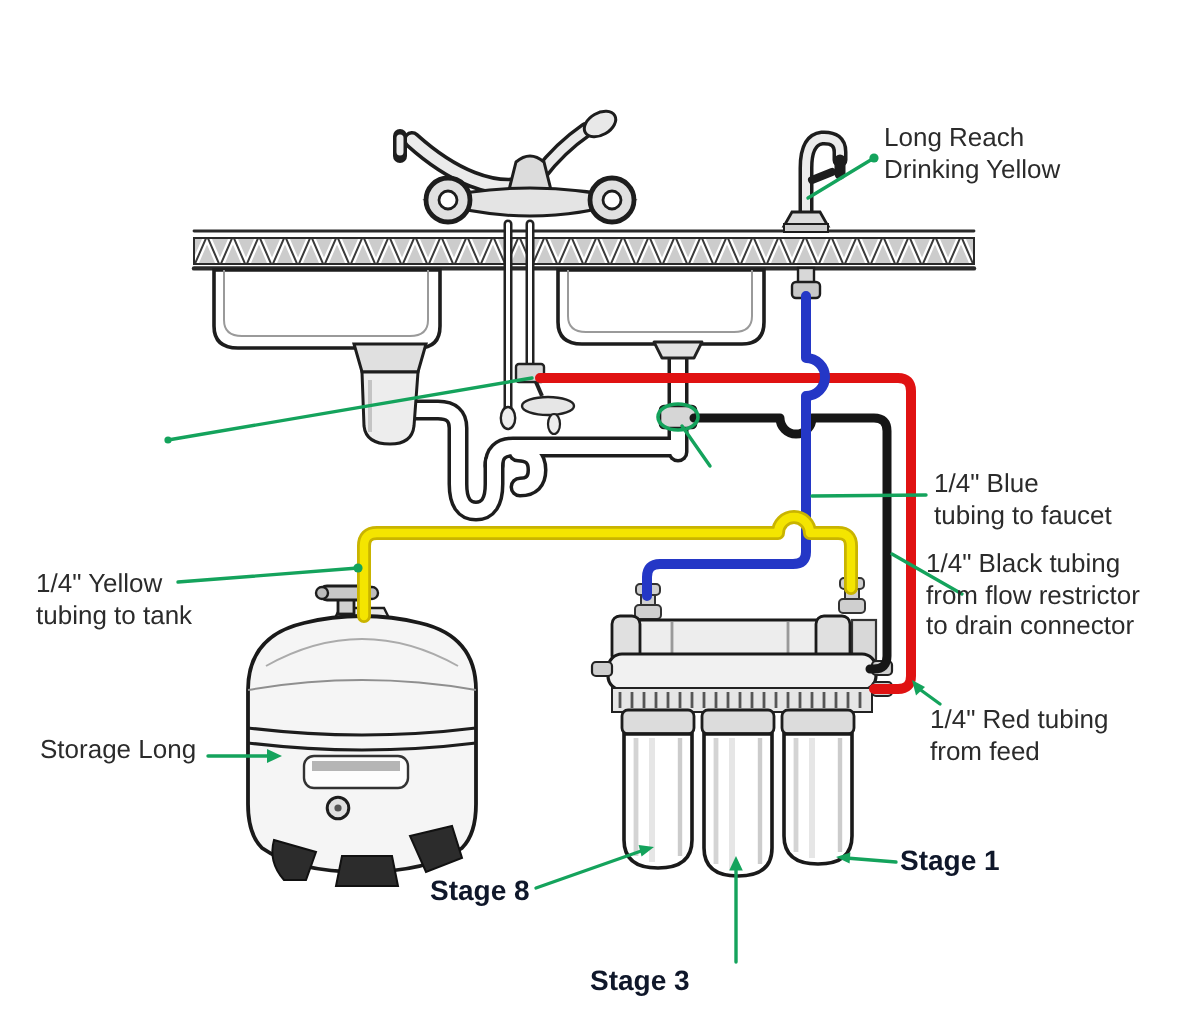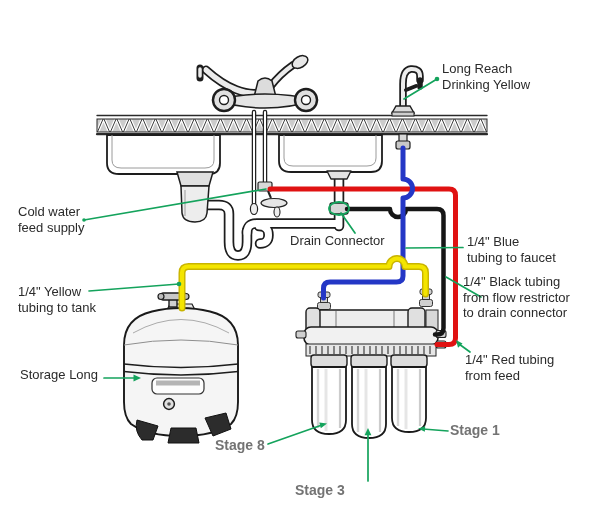--- a/index.html
+++ b/index.html
@@ -1,21 +1,21 @@
 <!DOCTYPE html>
 <html><head>
 <meta charset="utf-8">
 <style>
   html,body{margin:0;padding:0;background:#ffffff;}
   #stage{position:relative;width:600px;height:515px;background:#ffffff;overflow:hidden;
          font-family:"Liberation Sans", sans-serif;}
   #art{position:absolute;left:0;top:0;}
   .lbl{position:absolute;color:#2b2b2b;font-size:13px;line-height:15.5px;
        white-space:pre-line;letter-spacing:0;}
-  .bold{font-weight:bold;font-size:14px;color:#737373;}
+  .bold{font-weight:bold;font-size:14px;color:#0f172a;}
 </style>
 </head>
 <body>
 
 <div id="stage">
 
 <svg id="art" width="600" height="515" viewBox="0 0 600 515">
   <defs>
     <pattern id="truss" width="26" height="13" patternUnits="userSpaceOnUse" x="97" y="119">
       <rect width="26" height="13" fill="#cccccc"></rect>
@@ -223,23 +223,20 @@
     <polygon points="456,340 462.5,343.5 458,347.8"></polygon>
     <polygon points="141,378 133.5,374.5 133.5,381.5"></polygon>
     <polygon points="327,423.5 320.8,428.2 319.3,422.5"></polygon>
     <polygon points="368,428 364.6,435.2 371.4,435.2"></polygon>
     <polygon points="418,428.5 425.2,426.2 424.8,431.8"></polygon>
   </g>
 </svg>
 
   <div class="lbl" style="left:442px;top:61px;">Long Reach
 Drinking Yellow</div>
-  <div class="lbl" style="left:18px;top:204px;">Cold water
-feed supply</div>
-  <div class="lbl" style="left:290px;top:233px;">Drain Connector</div>
   <div class="lbl" style="left:467px;top:234px;">1/4" Blue
 tubing to faucet</div>
   <div class="lbl" style="left:18px;top:284px;">1/4" Yellow
 tubing to tank</div>
   <div class="lbl" style="left:463px;top:274px;">1/4" Black tubing
 from flow restrictor
 to drain connector</div>
   <div class="lbl" style="left:465px;top:352px;">1/4" Red tubing
 from feed</div>
   <div class="lbl" style="left:20px;top:367px;">Storage Long</div>

